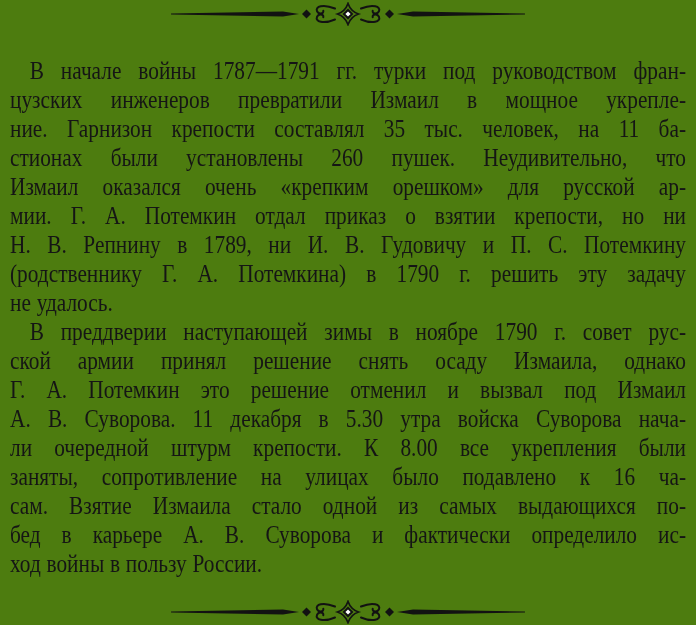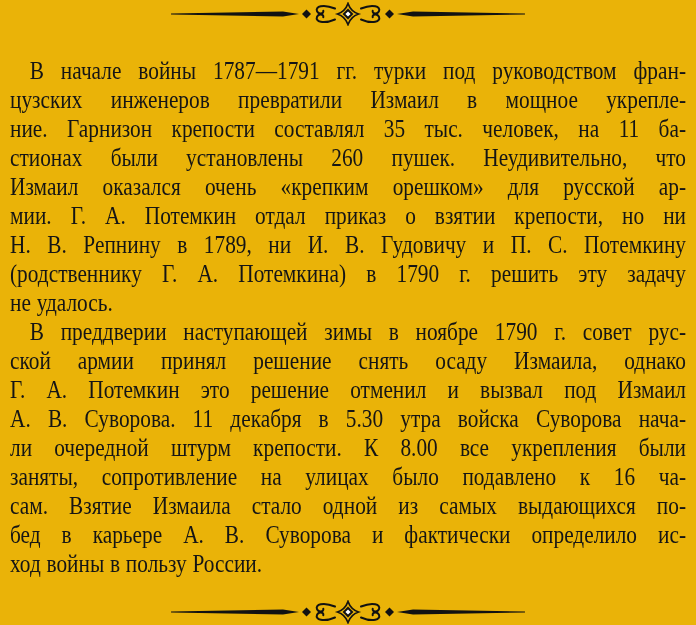--- a/index.html
+++ b/index.html
@@ -10,21 +10,21 @@
   body {
     width: 696px;
     height: 625px;
     position: relative;
     overflow: hidden;
     font-family: "Liberation Serif", "DejaVu Serif", serif;
   }
   .page {
     position: absolute;
     inset: 0;
-    background: #eab308;
+    background: #4d7c0f;
     text-decoration: underline;
   }
   .ornament {
     position: absolute;
     left: 50%;
     transform: translateX(-50%);
     width: 354px;
     height: 24px;
   }
   .ornament.top { top: 2px; }

